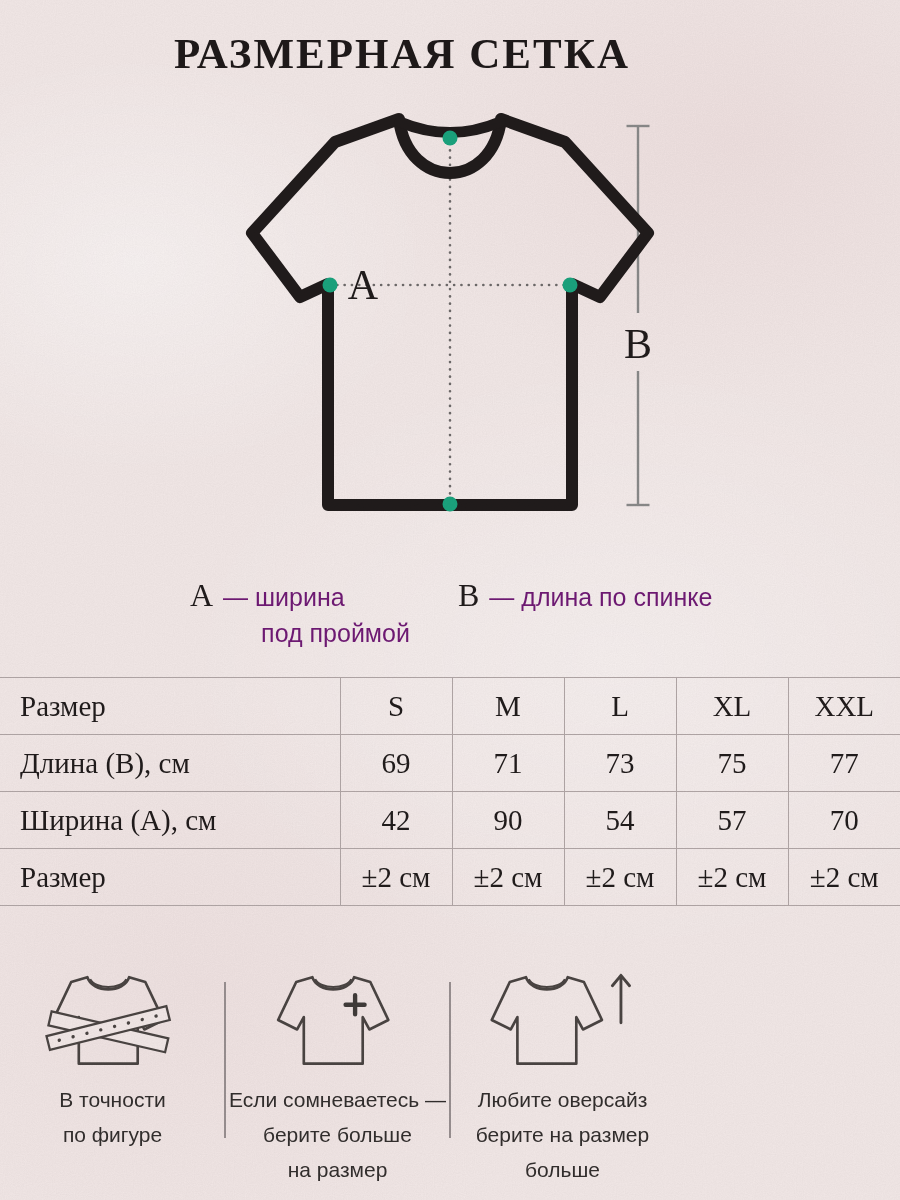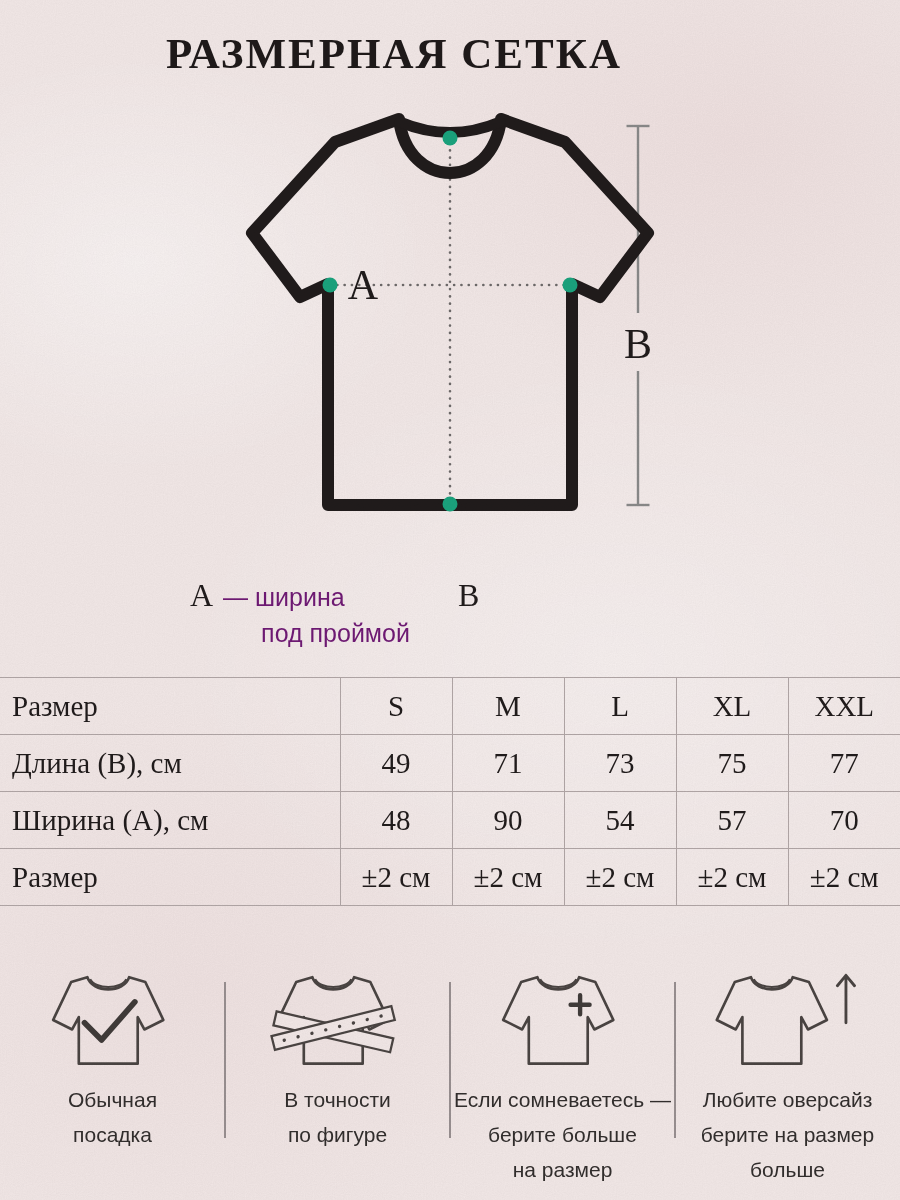--- a/index.html
+++ b/index.html
@@ -9,21 +9,21 @@
     background:
       radial-gradient(420px 300px at 15% 22%, rgba(255,255,255,0.45), rgba(255,255,255,0) 70%),
       radial-gradient(520px 360px at 82% 12%, rgba(235,216,216,0.5), rgba(235,216,216,0) 70%),
       radial-gradient(620px 430px at 68% 55%, rgba(255,255,255,0.32), rgba(255,255,255,0) 70%),
       radial-gradient(520px 420px at 22% 82%, rgba(236,219,219,0.45), rgba(236,219,219,0) 70%),
       #f3e9e8;
   }
   .page{position:relative;width:900px;height:1200px}
 
   .page-title{
-    position:absolute;top:0;left:8px;width:772px;text-align:center;
+    position:absolute;top:0;left:16px;width:772px;text-align:center;
     font-family:"Liberation Serif",serif;font-weight:600;font-size:43px;
     letter-spacing:2px;color:#1f1a1a;
   }
 
   .diagram-svg{position:absolute;top:85px;left:0}
   .diagram-label{
     font-family:"Liberation Serif",serif;font-size:42px;fill:#211c1c;text-anchor:middle;
   }
   .dotted{stroke:#6e6a6a;stroke-width:2.6;stroke-dasharray:0.1 7.2;stroke-linecap:round}
   .measure{stroke:#8a8a8a;stroke-width:2.4}
@@ -35,21 +35,21 @@
   .legend-letter{font-family:"Liberation Serif",serif;font-size:32px;color:#211c1c}
   .legend-lines{font-size:25px;line-height:36px;color:#701a75}
   .legend-lines .indent{margin-left:38px}
 
   .size-table{
     position:absolute;top:677px;left:0;width:900px;
     border-collapse:collapse;table-layout:fixed;
     font-family:"Liberation Serif",serif;font-size:29px;color:#211c1c;
   }
   .size-table td{height:56px;text-align:center;border-left:1px solid #b2a7a7;padding:0}
-  .size-table td.lbl{border-left:none;text-align:left;padding-left:12px}
+  .size-table td.lbl{border-left:none;text-align:left;padding-left:20px}
   .size-table tr{border-top:1px solid #b2a7a7}
   .size-table tr.last{border-bottom:1px solid #b2a7a7}
   .size-table col.c-label{width:340px}
   .size-table col.c-size{width:112px}
 
   .fit-guide{position:absolute;top:962px;left:0;width:900px;display:flex}
   .fit-col{width:225px;position:relative;display:flex;flex-direction:column;align-items:center}
   .fit-col + .fit-col::before{
     content:"";position:absolute;left:-1px;top:20px;width:2px;height:156px;background:#999091;
   }
@@ -95,20 +95,23 @@
   <div class="legend">
     <div class="legend-item width-item">
       <span class="legend-letter">A</span>
       <div class="legend-lines">
         <div>— ширина</div>
         <div class="indent">под проймой</div>
       </div>
     </div>
     <div class="legend-item length-item">
       <span class="legend-letter">B</span>
+      <div class="legend-lines">
+        <div>— длина по спинке</div>
+      </div>
     </div>
   </div>
 
   <table class="size-table">
     <colgroup>
       <col class="c-label">
         <col class="c-size">
         <col class="c-size">
       <col class="c-size">
         <col class="c-size">
@@ -118,60 +121,47 @@
       <tr>
         <td class="lbl">Размер</td>
         <td>S</td>
         <td>M</td>
         <td>L</td>
         <td>XL</td>
         <td>XXL</td>
       </tr>
       <tr>
         <td class="lbl">Длина (B), см</td>
-        <td>49</td>
+        <td>69</td>
         <td>71</td>
         <td>73</td>
         <td>75</td>
         <td>77</td>
       </tr>
       <tr>
         <td class="lbl">Ширина (A), см</td>
-        <td>48</td>
+        <td>42</td>
         <td>90</td>
         <td>54</td>
         <td>57</td>
         <td>70</td>
       </tr>
       <tr class="last">
         <td class="lbl">Размер</td>
         <td>±2 см</td>
         <td>±2 см</td>
         <td>±2 см</td>
         <td>±2 см</td>
         <td>±2 см</td>
       </tr>
     </tbody>
   </table>
 
   <div class="fit-guide">
 
-    <div class="fit-col">
-      <div class="fit-icon">
-        <svg width="152" height="114" viewBox="0 0 160 120">
-          <path d="M53,16 C58,33 92,33 97,16 L114,21 L133,61 L113,71 L106,58 L106,107 L44,107 L44,58 L37,71 L17,61 L36,21 Z" fill="none" stroke="#4b4543" stroke-width="2.8" stroke-linejoin="round"></path>
-          <path d="M56,18 C61,29 89,29 94,18" fill="none" stroke="#4b4543" stroke-width="2.2"></path>
-          <path d="M50,64 L68,82 L103,42" fill="none" stroke="#413c3a" stroke-width="6" stroke-linecap="round" stroke-linejoin="round"></path>
-        </svg>
-      </div>
-      <div class="fit-caption">
-        <div>Обычная</div>
-        <div>посадка</div>
-      </div>
-    </div>
 
     <div class="fit-col">
       <div class="fit-icon">
         <svg width="152" height="114" viewBox="0 0 160 120">
           <path d="M53,16 C58,33 92,33 97,16 L114,21 L133,61 L113,71 L106,58 L106,107 L44,107 L44,58 L37,71 L17,61 L36,21 Z" fill="none" stroke="#4b4543" stroke-width="2.8" stroke-linejoin="round"></path>
           <path d="M56,18 C61,29 89,29 94,18" fill="none" stroke="#4b4543" stroke-width="2.2"></path>
           <g transform="rotate(13 75 74)">
             <rect x="12" y="66" width="126" height="15" fill="#f3e9e8" stroke="#4b4543" stroke-width="2.4"></rect>
           </g>
           <g transform="rotate(-14 75 70)">

